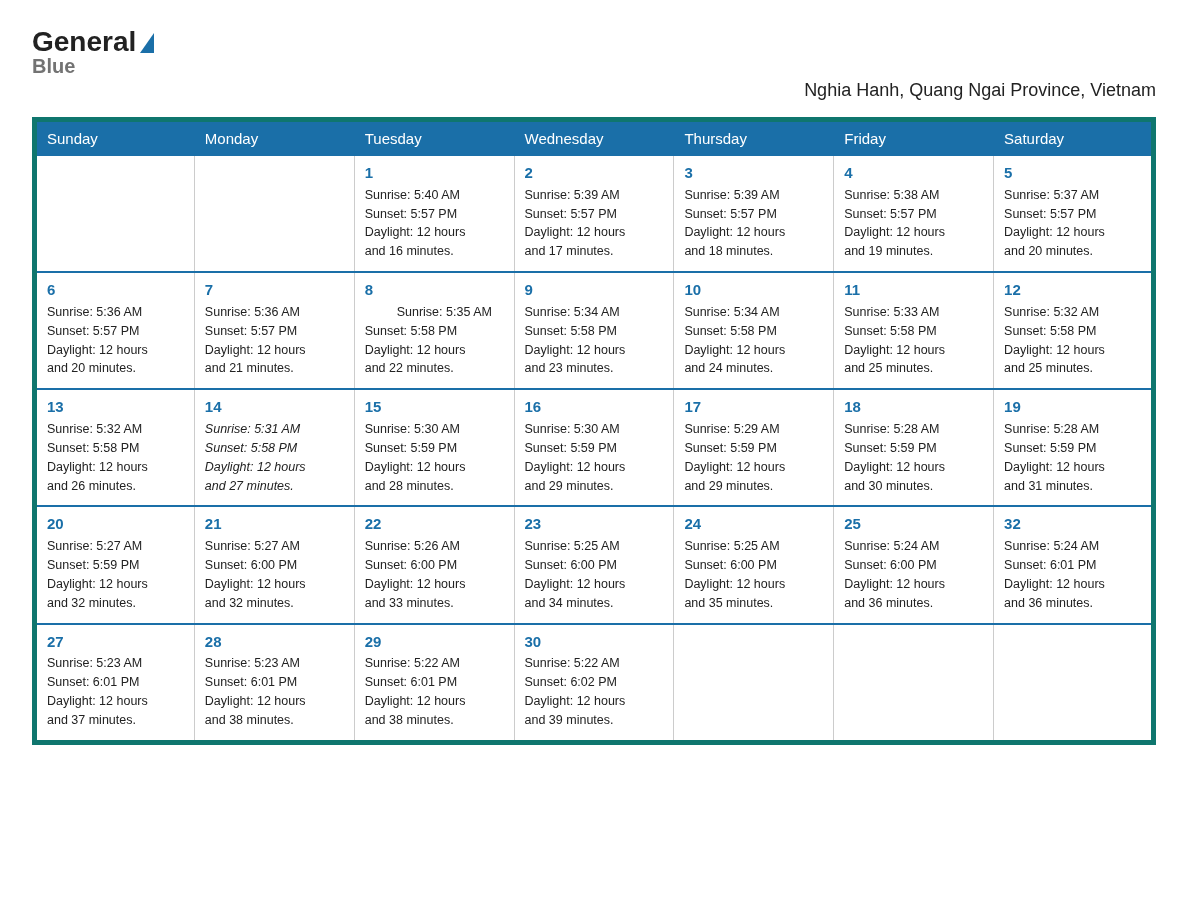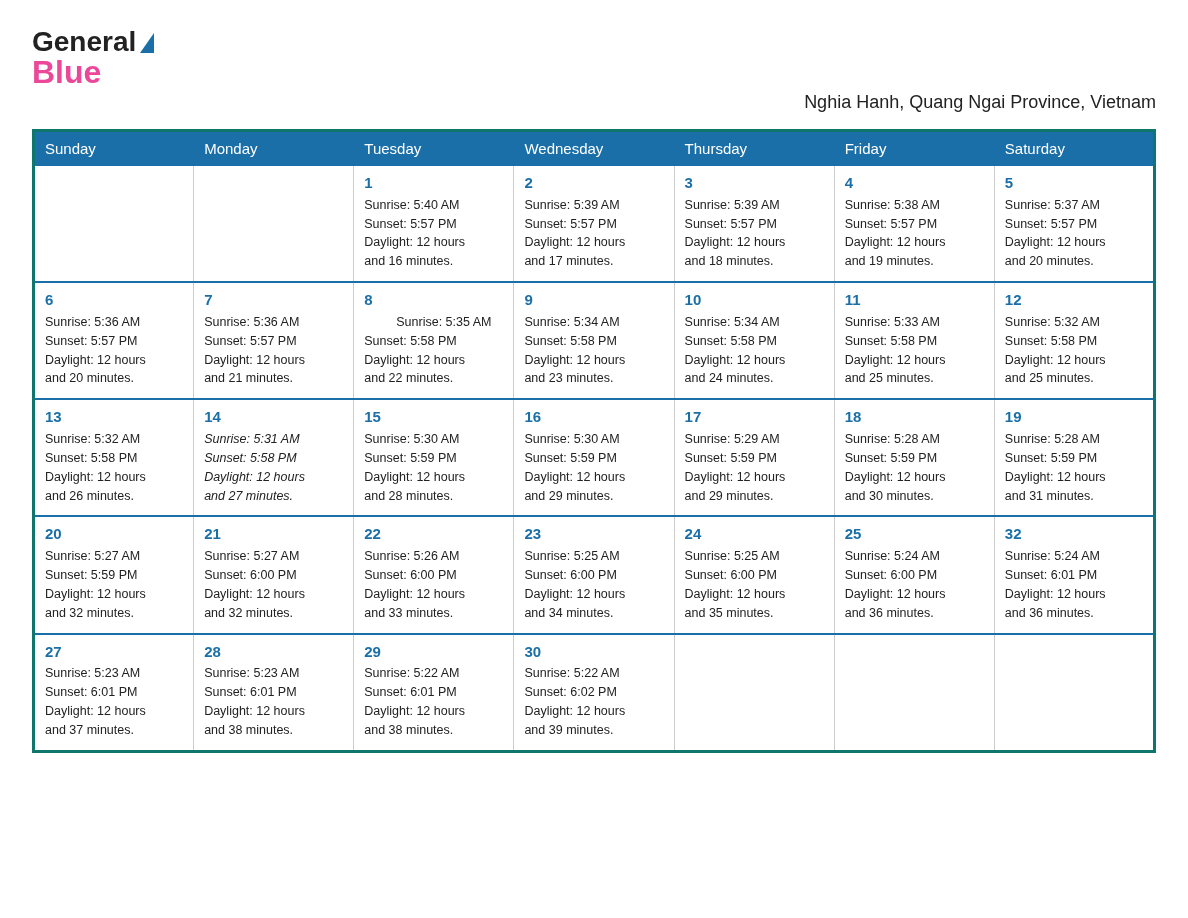--- a/index.html
+++ b/index.html
@@ -33,42 +33,42 @@
       width: 0;
       height: 0;
       border-left: 14px solid transparent;
       border-right: 0px solid transparent;
       border-bottom: 20px solid #1a6fa8;
       display: inline-block;
       margin-left: 4px;
       margin-bottom: -2px;
     }
     .logo-text-blue {
-      font-size: 32px;
+      font-size: 20px;
       font-weight: bold;
-      color: #ec4899;
+      color: #737373;
       line-height: 1;
     }
     .month-title {
       font-size: 52px;
       font-weight: normal;
       color: #222;
       text-align: right;
       line-height: 1.1;
     }
     .location-title {
       text-align: right;
       font-size: 18px;
       color: #222;
       margin-bottom: 16px;
     }
     .calendar {
       width: 100%;
       border-collapse: collapse;
-      border: 3px solid #0f766e;
+      border: 5px solid #0f766e;
     }
     .calendar th {
       background-color: #1a6fa8;
       color: #fff;
       padding: 8px 10px;
       text-align: left;
       font-size: 15px;
       font-weight: normal;
       border: 1px solid #1a6fa8;
     }

